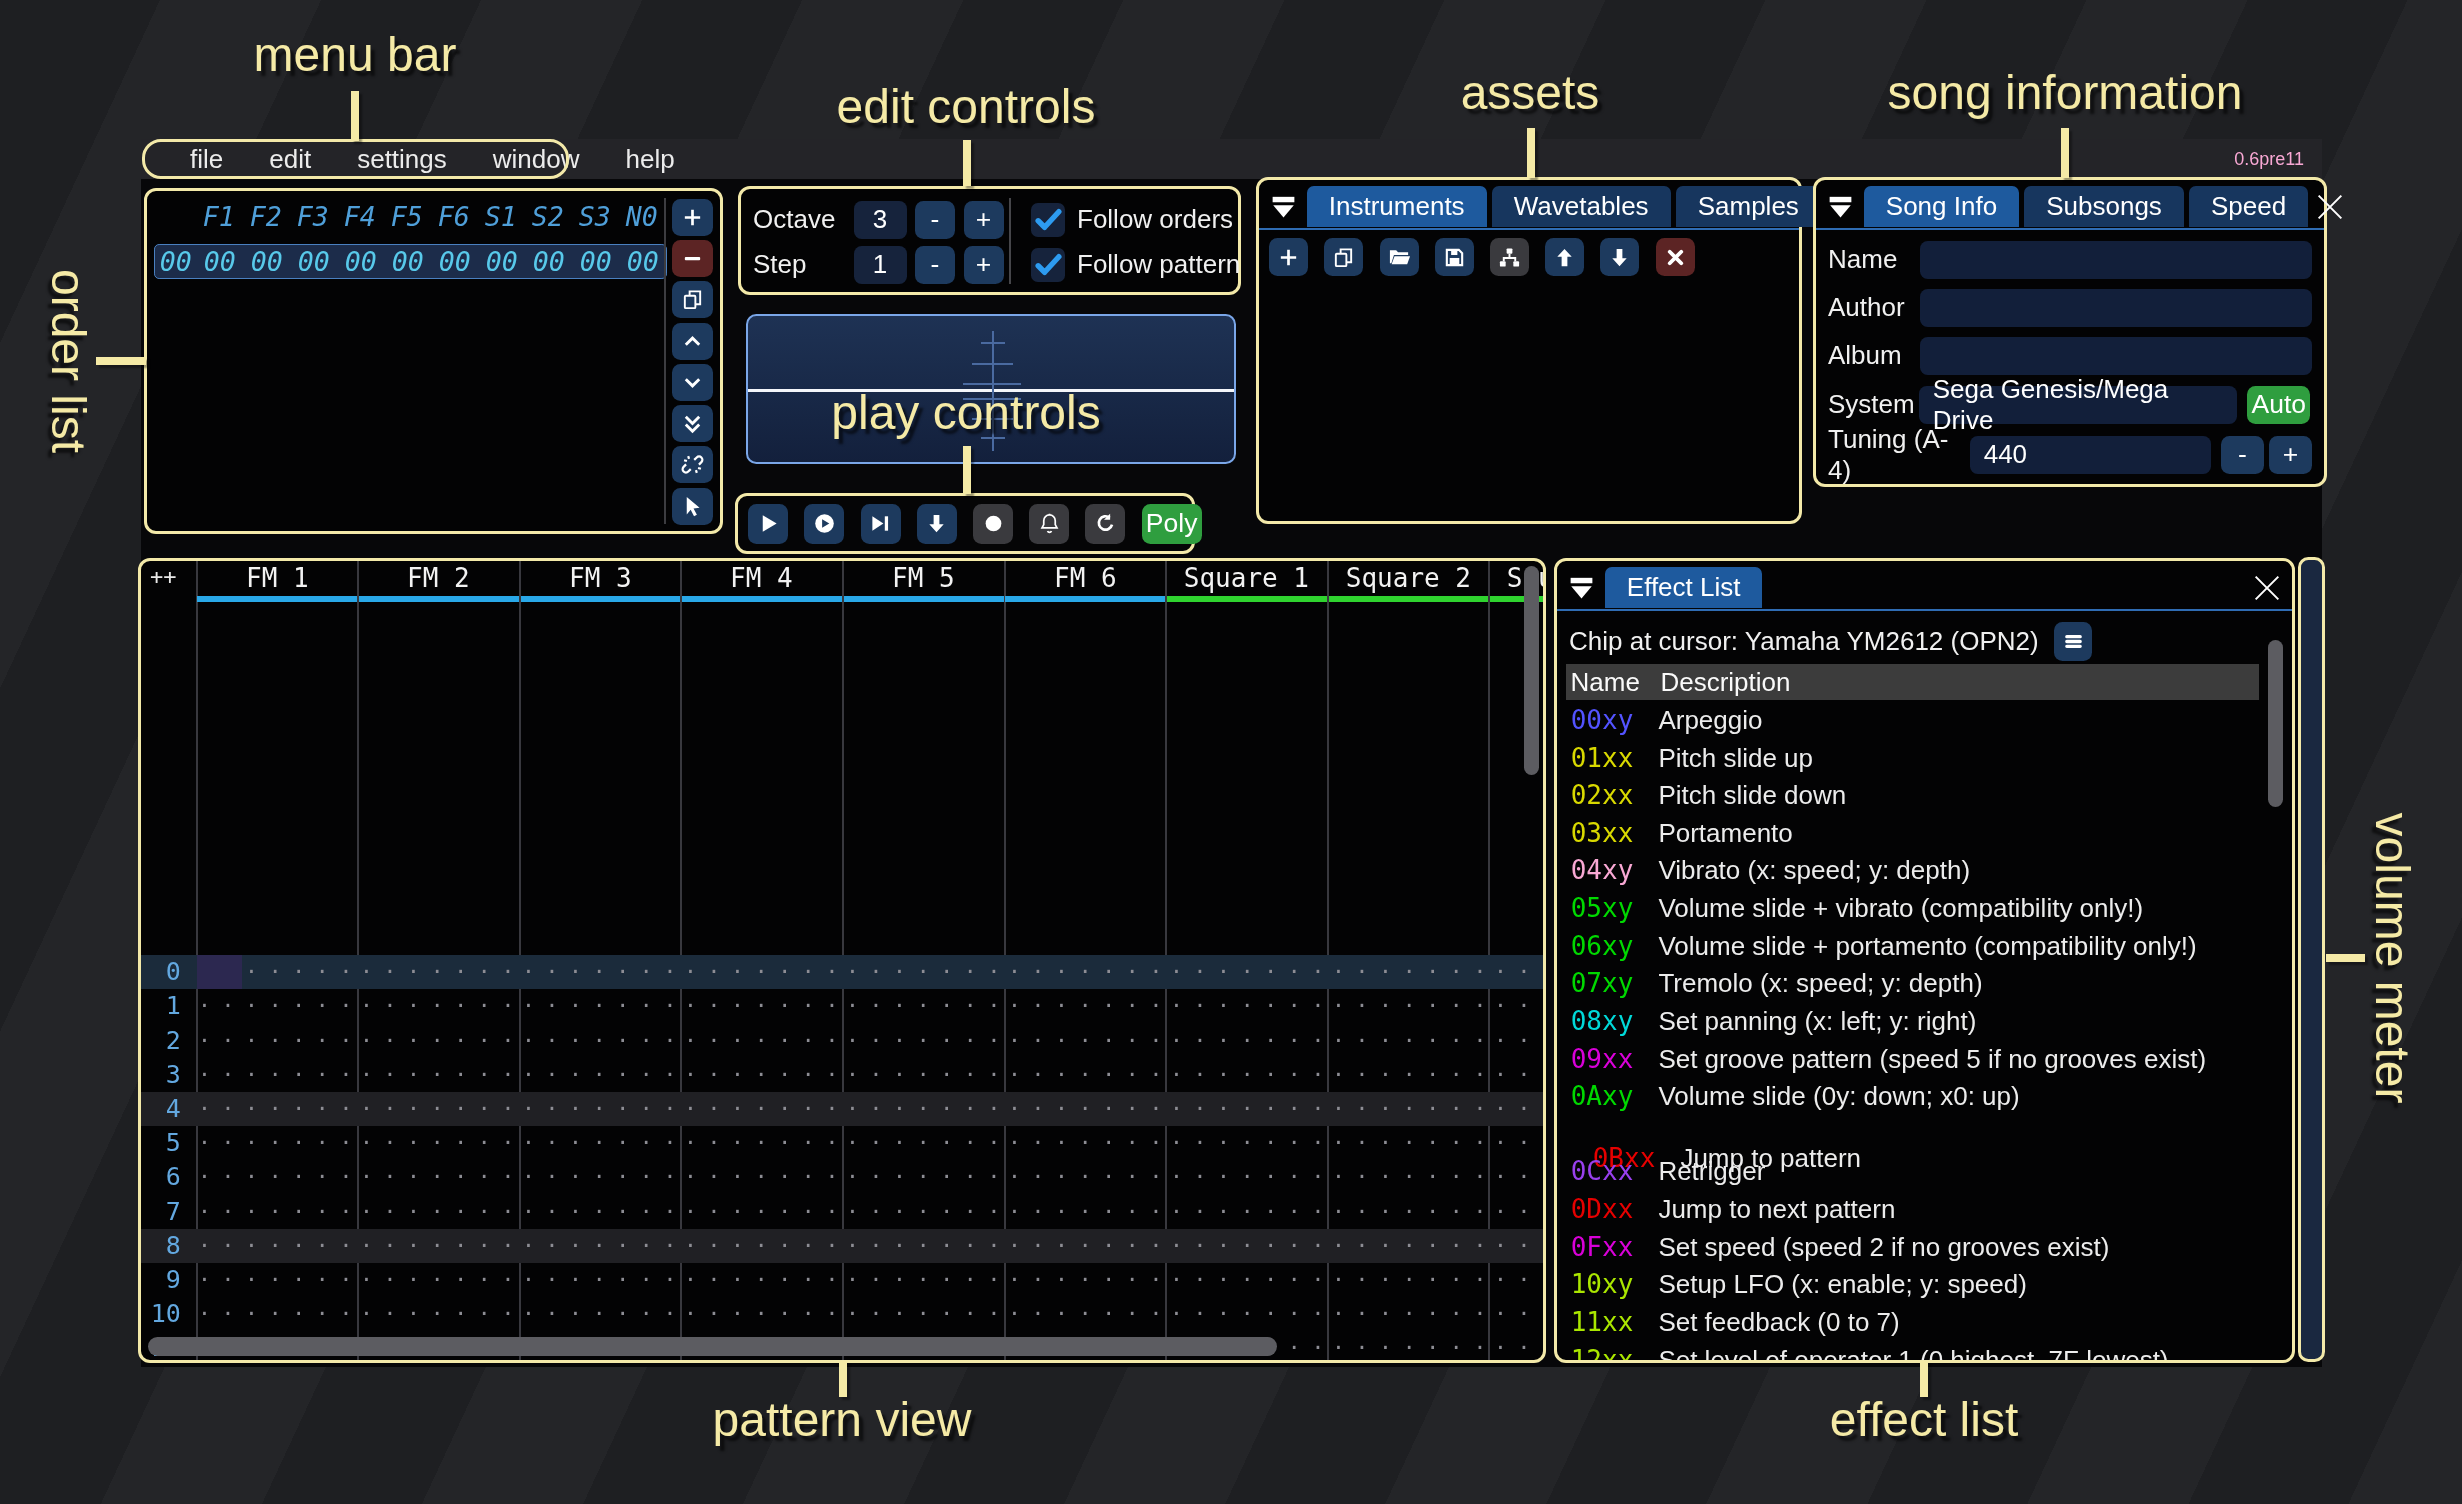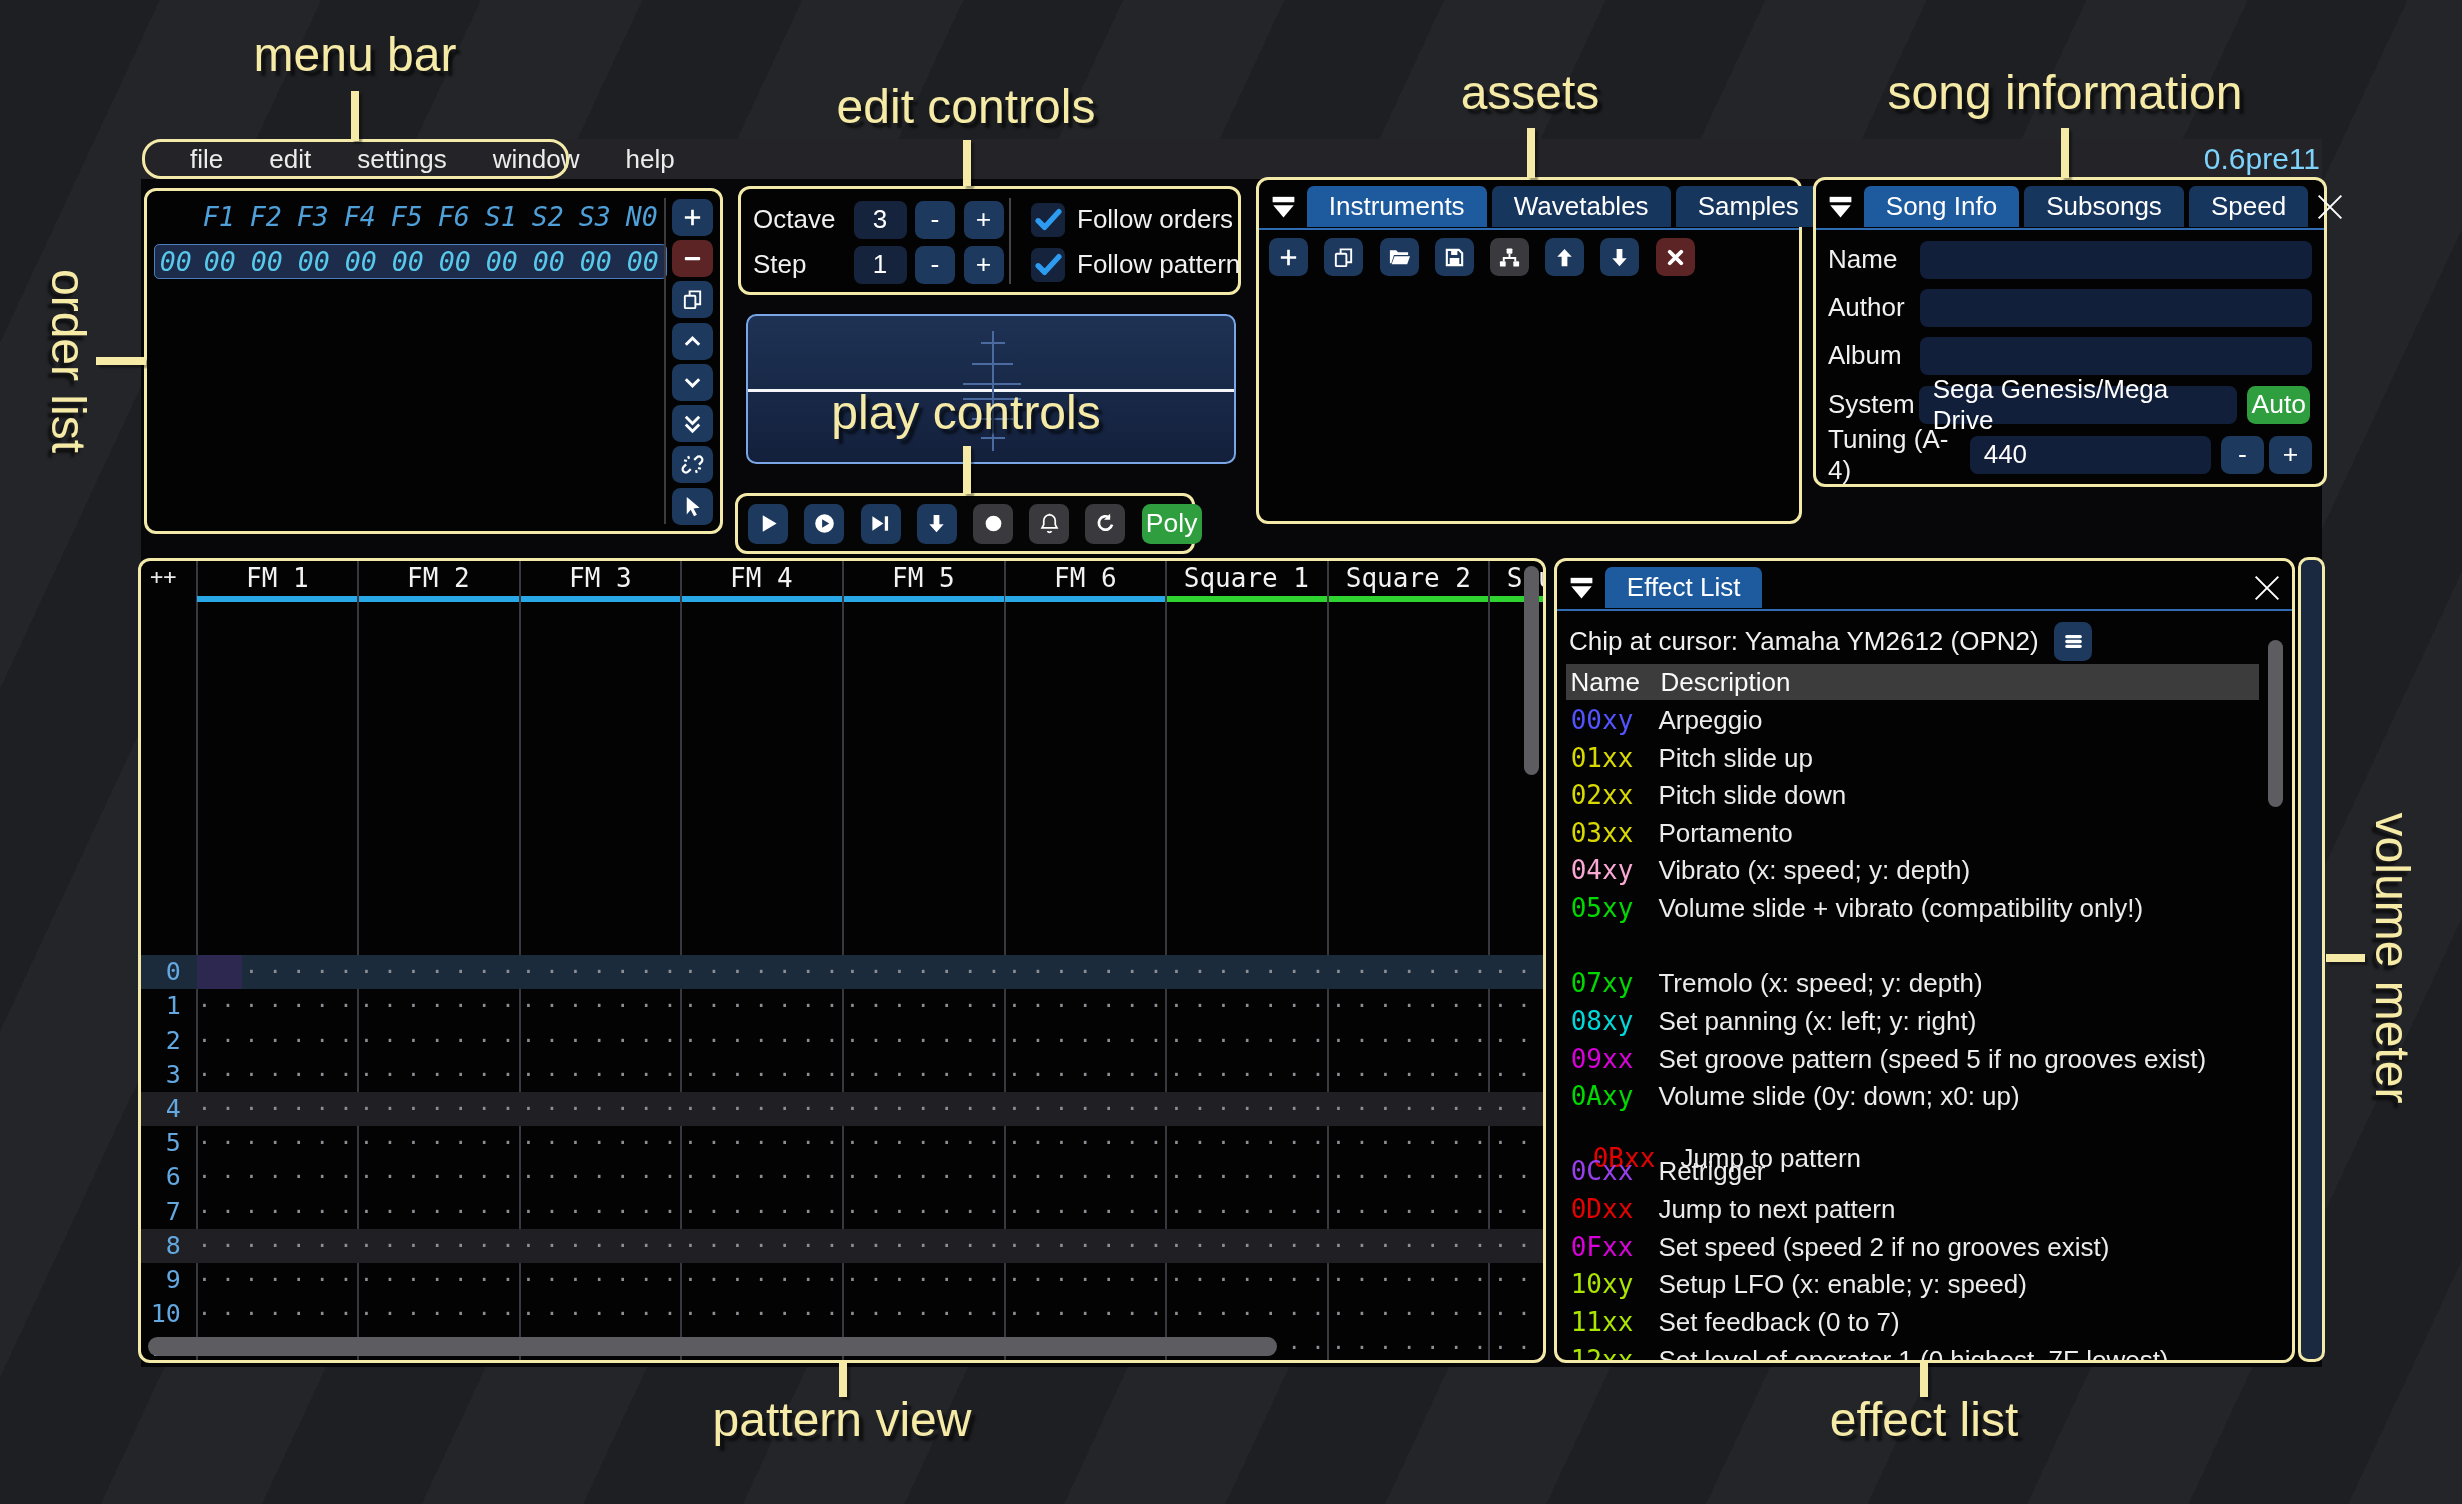--- a/index.html
+++ b/index.html
@@ -4,21 +4,21 @@
 <style>
   html,body{margin:0;padding:0;background:#1c1d20;}
   .stage{position:relative;width:2462px;height:1505px;overflow:hidden;
     font-family:"Liberation Sans",sans-serif;
     background:repeating-linear-gradient(115deg,#1e1f22 0 145px,#242528 145px 291px);}
   
   .app{position:absolute;left:141px;top:139px;width:2181px;height:1228px;background:#070709;}
   .menustrip{position:absolute;left:0;top:0;width:100%;height:40px;background:#242428;display:flex;align-items:center;}
   .menu-items{display:flex;align-items:center;padding-left:26px;height:100%;}
   .menu-item{color:#ececec;font-size:26px;padding:0 23px;display:flex;align-items:center;height:100%;}
-  .version{position:absolute;right:2px;top:0;height:40px;display:flex;align-items:center;color:#7dd3fc;font-size:30px;}
+  .version{position:absolute;right:18px;top:0;height:40px;display:flex;align-items:center;color:#f9a8d4;font-size:18px;}
   
   .window{position:absolute;background:#030304;border:3.4px solid #f3e9a9;border-radius:12px;box-sizing:border-box;}
   .tabbar{position:absolute;left:0;top:0;right:0;height:50px;display:flex;align-items:center;padding:3.4px 8.5px 0 10.3px;box-sizing:border-box;}
   .tabbar:after{content:"";position:absolute;left:0;right:0;bottom:0;height:1.7px;background:#2f6cb3;}
   .tab{height:41px;padding:0 22px;margin-right:5.1px;display:flex;align-items:center;border-radius:6.8px 6.8px 0 0;background:#17365e;color:#fff;font-size:26px;white-space:nowrap;}
   .tab.active{background:#1e5a9e;}
   .collapse{width:29px;height:29px;margin-right:8.5px;flex:0 0 auto;}
   .collapse svg{width:100%;height:100%;}
   .close-x{margin-left:auto;width:34px;height:34px;flex:0 0 auto;}
   .close-x svg{width:100%;height:100%;}
@@ -595,20 +595,24 @@
             <span class="fx-desc">Portamento</span>
           </div>
           <div class="fx-row" style="top: 150px;">
             <span class="fx-code" style="color: #f9a8d4;">04xy</span>
             <span class="fx-desc">Vibrato (x: speed; y: depth)</span>
           </div>
           <div class="fx-row" style="top: 188px;">
             <span class="fx-code" style="color: rgb(0, 217, 0);">05xy</span>
             <span class="fx-desc">Volume slide + vibrato (compatibility only!)</span>
           </div>
+          <div class="fx-row" style="top: 226px;">
+            <span class="fx-code" style="color: rgb(0, 217, 0);">06xy</span>
+            <span class="fx-desc">Volume slide + portamento (compatibility only!)</span>
+          </div>
           <div class="fx-row" style="top: 263px;">
             <span class="fx-code" style="color: rgb(0, 217, 0);">07xy</span>
             <span class="fx-desc">Tremolo (x: speed; y: depth)</span>
           </div>
           <div class="fx-row" style="top: 301px;">
             <span class="fx-code" style="color: rgb(0, 217, 217);">08xy</span>
             <span class="fx-desc">Set panning (x: left; y: right)</span>
           </div>
           <div class="fx-row" style="top: 339px;">
             <span class="fx-code" style="color: rgb(217, 0, 217);">09xx</span>

